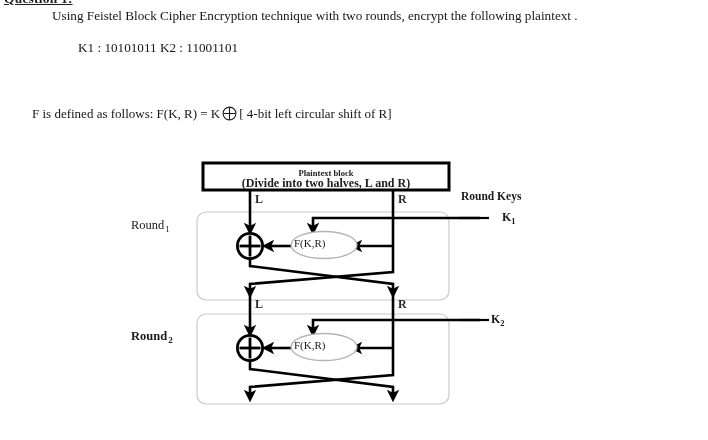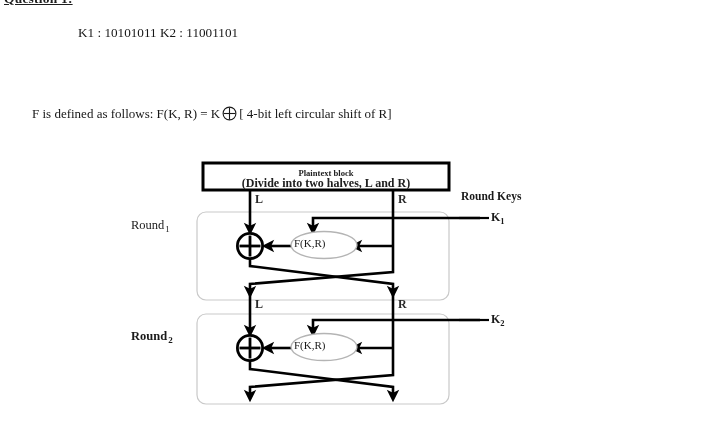--- a/index.html
+++ b/index.html
@@ -135,37 +135,38 @@
   }
   .key-label {
     font-size: 12px;
     font-weight: bold;
     color: #1a1a1a;
   }
   .key-label sub {
     font-size: 8.5px;
     vertical-align: -3px;
   }
-  #key-label-1 { left: 491px; top: 210px; }
+  #key-label-1 { left: 502px; top: 210px; }
   #key-label-2 { left: 491px; top: 312px; }
 
   .f-label {
     font-size: 11px;
     color: #1a1a1a;
     text-align: left;
   }
   #f-label-1 { left: 294px; top: 237px; width: 60px; }
   #f-label-2 { left: 294px; top: 339px; width: 60px; }
 </style>
 </head>
 <body>
 
 <div id="question-heading">Question 1:</div>
 
 <div id="prose">
+  <div class="prose-line" id="intro-line">Using Feistel Block Cipher Encryption technique with two rounds, encrypt the following plaintext .</div>
   <div class="prose-line" id="keys-line">K1 : 10101011 K2 : 11001101</div>
 </div>
 
 <div id="fdef-line">
   <span>F is defined as follows: F(K, R) = K</span><span class="xor-inline"><svg width="15" height="15" viewBox="0 0 15 15">
       <circle cx="7.5" cy="7.5" r="6.4" fill="none" stroke="#1a1a1a" stroke-width="1.1"></circle>
       <line x1="7.5" y1="1.6" x2="7.5" y2="13.4" stroke="#1a1a1a" stroke-width="1.1"></line>
       <line x1="1.6" y1="7.5" x2="13.4" y2="7.5" stroke="#1a1a1a" stroke-width="1.1"></line>
     </svg></span><span>[ 4-bit left circular shift of R]</span>
 </div>

